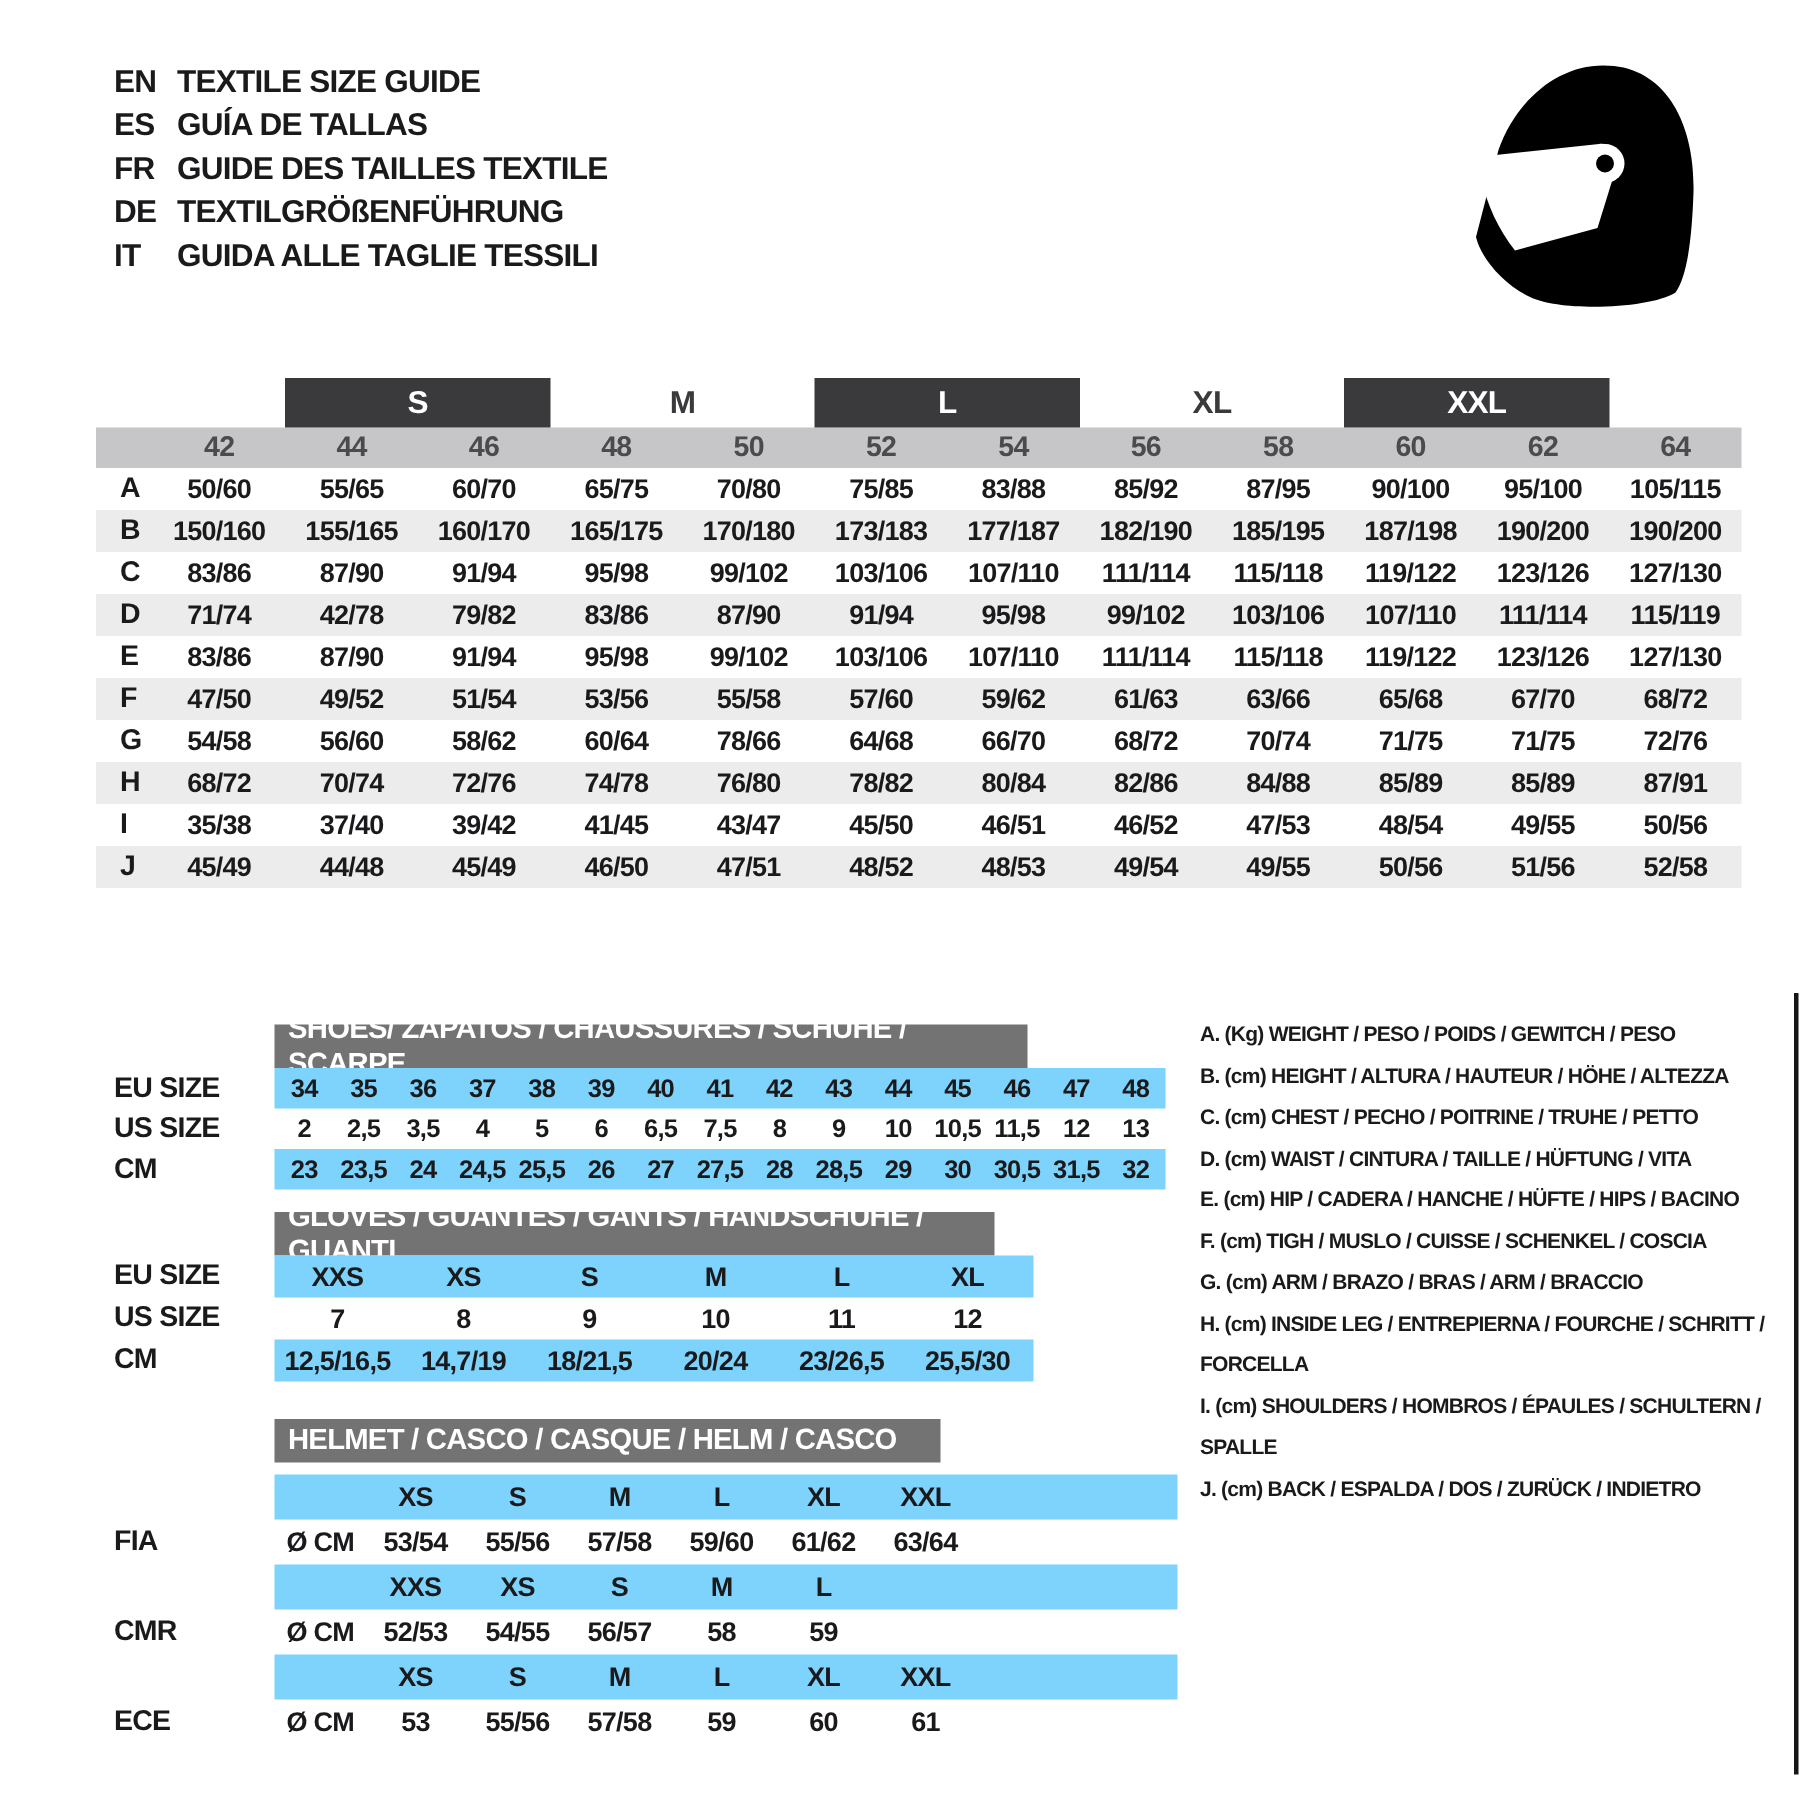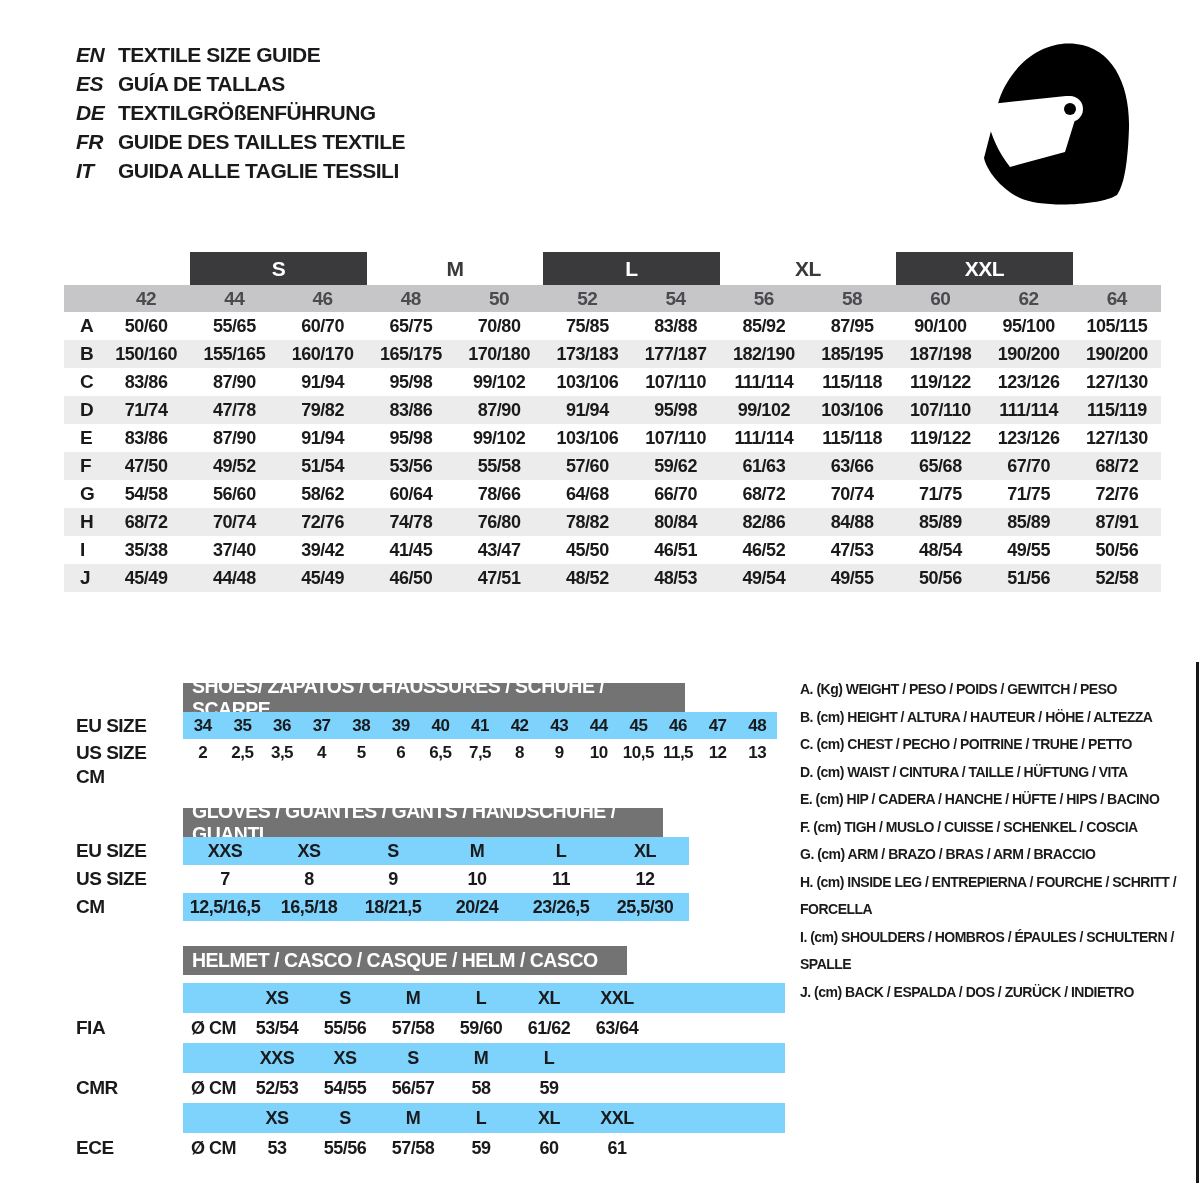--- a/index.html
+++ b/index.html
@@ -5,21 +5,21 @@
   html,body{margin:0;padding:0;}
   body{
     width:1200px;height:1200px;position:relative;overflow:hidden;
     background:#ffffff;color:#1a1a1c;
     font-family:"Liberation Sans",sans-serif;font-weight:700;
     letter-spacing:-0.5px;
   }
   
   .langs{position:absolute;left:76px;top:40px;font-size:21px;line-height:29px;}
   .lang-row{display:flex;}
-  .lang-code{width:42px;font-style:italic;}
+  .lang-code{width:42px;}
   
   .helmet-icon{position:absolute;left:978px;top:40px;}
   
   .apparel{position:absolute;left:64px;top:252px;width:1097px;}
   .agrid{display:grid;grid-template-columns:38px repeat(12,1fr);}
   .groups-row{height:33px;}
   .group-bar{background:#3a3a3c;color:#fff;display:flex;align-items:center;justify-content:center;font-size:21px;}
   .group-text{color:#3a3a3c;display:flex;align-items:center;justify-content:center;font-size:21px;}
   .numbers-row{height:27px;background:#c6c6c8;}
   .num-cell{display:flex;align-items:center;justify-content:center;font-size:19px;color:#4b4b4f;}
@@ -55,26 +55,26 @@
   <div class="langs" id="langs">
       <div class="lang-row">
         <span class="lang-code">EN</span>
         <span>TEXTILE SIZE GUIDE</span>
       </div>
       <div class="lang-row">
         <span class="lang-code">ES</span>
         <span>GUÍA DE TALLAS</span>
       </div>
       <div class="lang-row">
+        <span class="lang-code">FR</span>
+        <span>GUIDE DES TAILLES TEXTILE</span>
+      </div>
+      <div class="lang-row">
         <span class="lang-code">DE</span>
         <span>TEXTILGRÖßENFÜHRUNG</span>
-      </div>
-      <div class="lang-row">
-        <span class="lang-code">FR</span>
-        <span>GUIDE DES TAILLES TEXTILE</span>
       </div>
       <div class="lang-row">
         <span class="lang-code">IT</span>
         <span>GUIDA ALLE TAGLIE TESSILI</span>
       </div>
     </div>
 
   <svg class="helmet-icon" width="156" height="166" viewBox="0 0 156 166" aria-hidden="true">
     <path fill="#000000" d="M 98 4 C 134 8 152 44 151 88 C 150 118 147 144 139 155
              C 122 166 62 168 42 158 C 23 149 9 131 6 118 L 21 60 C 33 26 63 0 98 4 Z"></path>
@@ -148,21 +148,21 @@
           <div class="val-cell">107/110</div>
           <div class="val-cell">111/114</div>
           <div class="val-cell">115/118</div>
           <div class="val-cell">119/122</div>
           <div class="val-cell">123/126</div>
           <div class="val-cell">127/130</div>
         </div>
         <div class="agrid data-row stripe">
           <div class="letter-cell">D</div>
           <div class="val-cell">71/74</div>
-          <div class="val-cell">47/78</div>
+          <div class="val-cell">42/78</div>
           <div class="val-cell">79/82</div>
           <div class="val-cell">83/86</div>
           <div class="val-cell">87/90</div>
           <div class="val-cell">91/94</div>
           <div class="val-cell">95/98</div>
           <div class="val-cell">99/102</div>
           <div class="val-cell">103/106</div>
           <div class="val-cell">107/110</div>
           <div class="val-cell">111/114</div>
           <div class="val-cell">115/119</div>
@@ -298,20 +298,37 @@
             <div class="cell">9</div>
             <div class="cell">10</div>
             <div class="cell">10,5</div>
             <div class="cell">11,5</div>
             <div class="cell">12</div>
             <div class="cell">13</div>
           </div>
         </div>
         <div class="sub-row">
           <div class="sub-label">CM</div>
+          <div class="shoes-grid shaded">
+            <div class="cell">23</div>
+            <div class="cell">23,5</div>
+            <div class="cell">24</div>
+            <div class="cell">24,5</div>
+            <div class="cell">25,5</div>
+            <div class="cell">26</div>
+            <div class="cell">27</div>
+            <div class="cell">27,5</div>
+            <div class="cell">28</div>
+            <div class="cell">28,5</div>
+            <div class="cell">29</div>
+            <div class="cell">30</div>
+            <div class="cell">30,5</div>
+            <div class="cell">31,5</div>
+            <div class="cell">32</div>
+          </div>
         </div>
       </div>
   </div>
 
   <div class="section" style="top:808px">
     <div class="bar-title" style="width:480px">GLOVES / GUANTES / GANTS / HANDSCHUHE / GUANTI</div>
     <div id="glovesRows">
         <div class="sub-row">
           <div class="sub-label">EU SIZE</div>
           <div class="gloves-grid shaded">
@@ -331,21 +348,21 @@
             <div class="cell">9</div>
             <div class="cell">10</div>
             <div class="cell">11</div>
             <div class="cell">12</div>
           </div>
         </div>
         <div class="sub-row">
           <div class="sub-label">CM</div>
           <div class="gloves-grid shaded">
             <div class="cell">12,5/16,5</div>
-            <div class="cell">16,5/18</div>
+            <div class="cell">14,7/19</div>
             <div class="cell">18/21,5</div>
             <div class="cell">20/24</div>
             <div class="cell">23/26,5</div>
             <div class="cell">25,5/30</div>
           </div>
         </div>
       </div>
   </div>
 
   <div class="section" style="top:946px">

